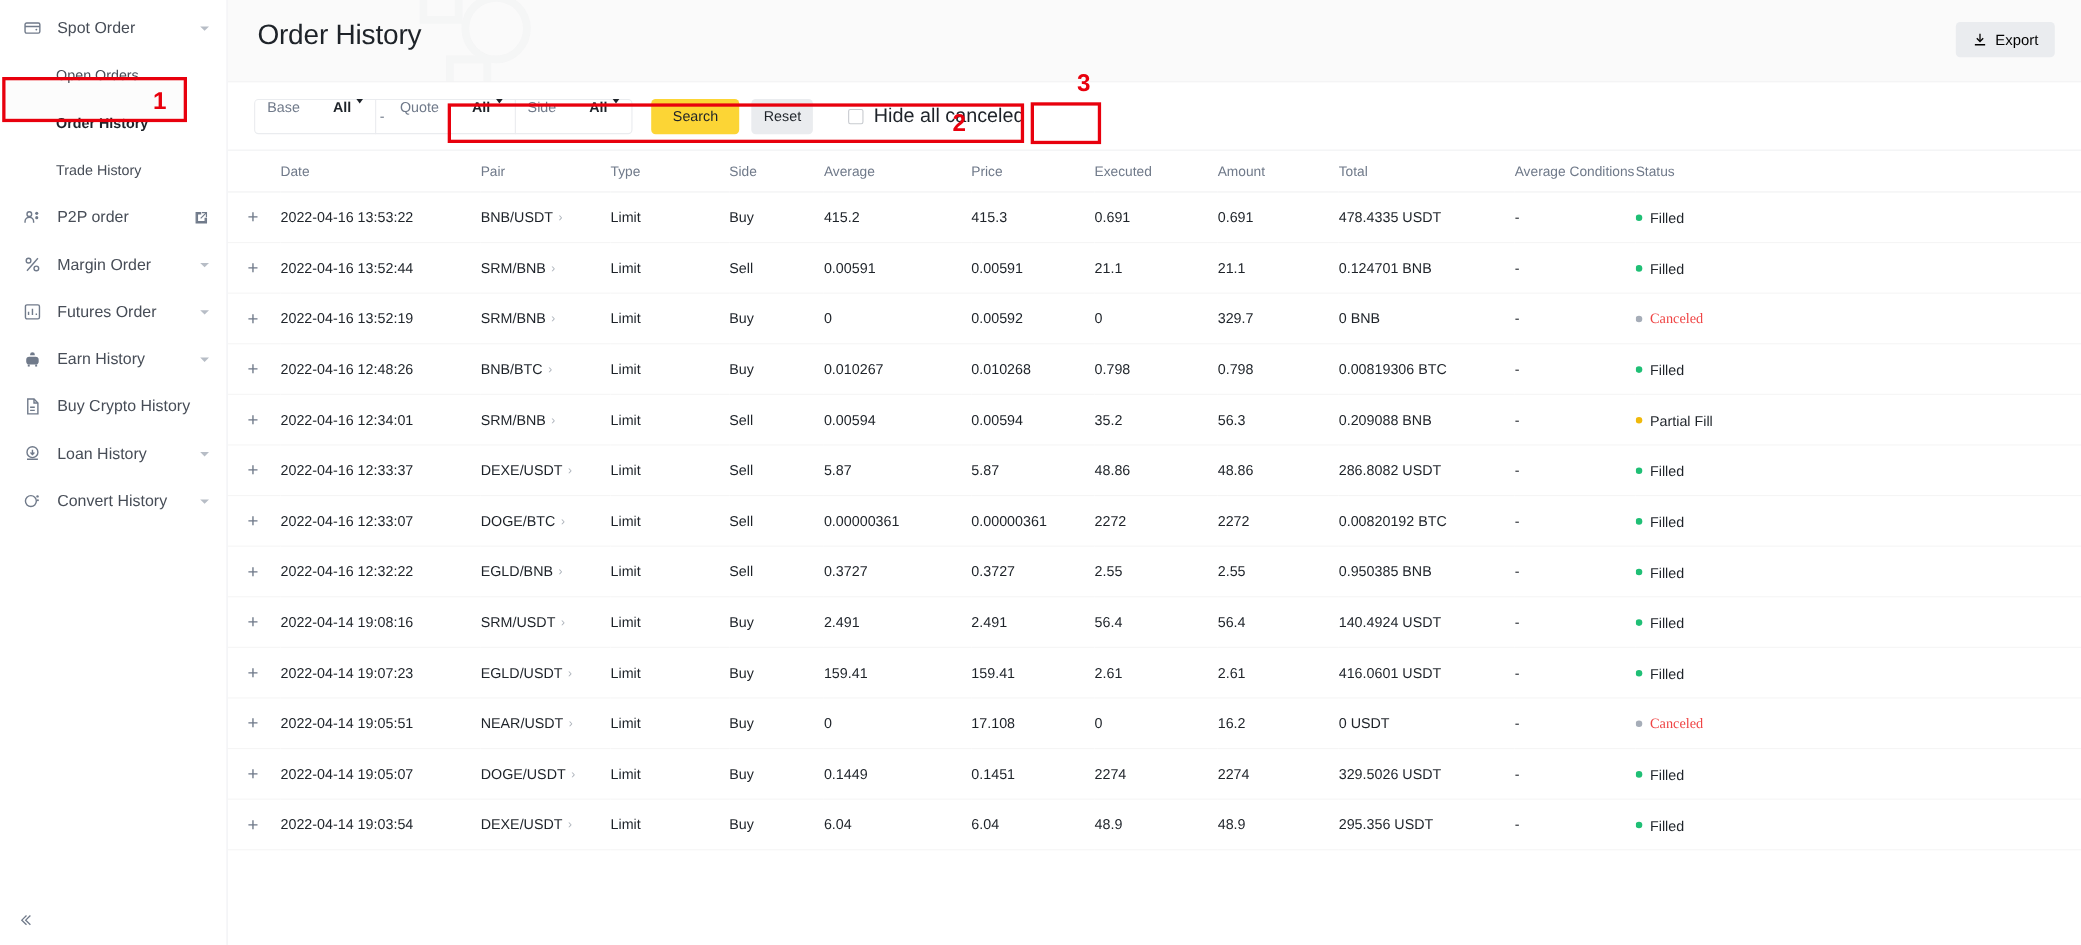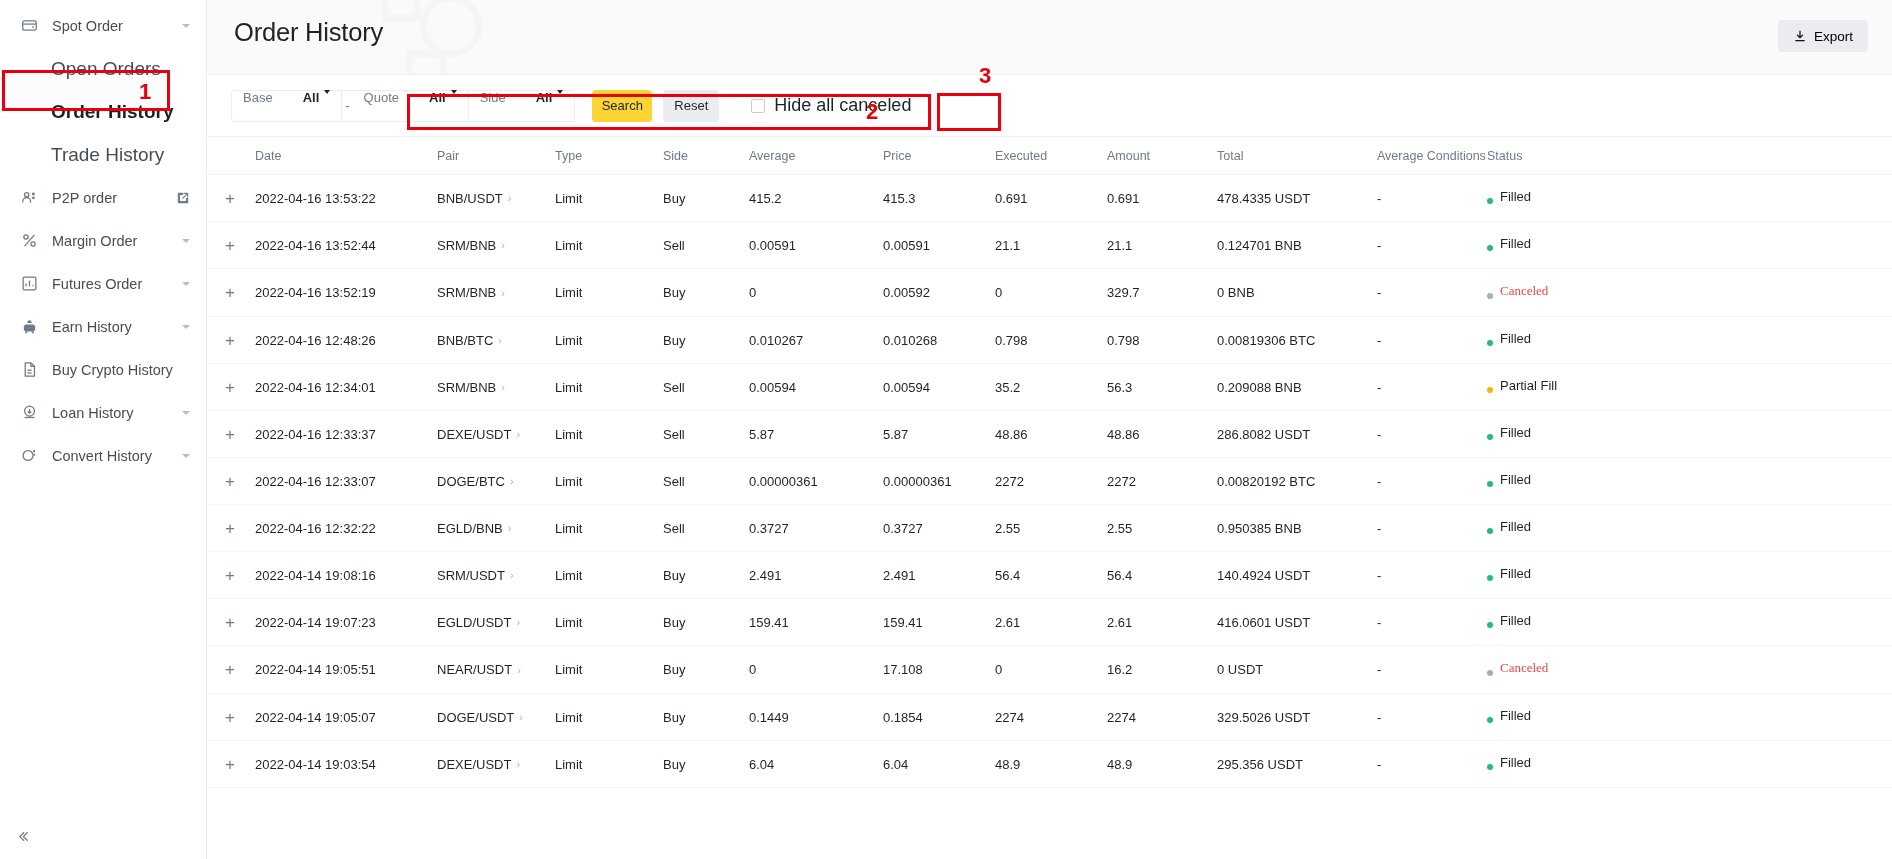--- a/index.html
+++ b/index.html
@@ -32,21 +32,21 @@
   .nav-item .nav-ico {
     width: 20px; height: 20px;
     margin-right: 13px;
     display: flex; align-items: center; justify-content: center;
     color: #707a8a;
     flex: 0 0 20px;
   }
   .nav-item .nav-ico svg { display: block; }
   .nav-item .nav-label { flex: 1 1 auto; white-space: nowrap; }
   .nav-item.sub { padding-left: 51px; }
-  .nav-item.sub .nav-label { font-size: 19px; }
+  .nav-item.sub .nav-label { font-size: 13px; }
   .nav-item.active .nav-label { color: #1e2329; font-weight: 600; }
   .caret {
     width: 0; height: 0;
     border-left: 4px solid transparent;
     border-right: 4px solid transparent;
     border-top: 4px solid #b7bdc6;
     margin-left: auto;
   }
   .ext-ico { margin-left: auto; color: #707a8a; display:flex; }
 
@@ -140,21 +140,21 @@
   .sel-box .dd {
     width: 0; height: 0;
     border-left: 3.5px solid transparent;
     border-right: 3.5px solid transparent;
     border-top: 4px solid #1e2329;
     margin-left: -3px;
   }
   .dash-sep { font-size: 13px; color: #707a8a; padding: 0 3px; }
 
   .search-btn {
-    height: 32px; width: 60px;
+    height: 32px; width: 80px;
     margin-left: 17px;
     background: #fcd535; border: none; border-radius: 4px;
     font-size: 13px; color: #1e2329; cursor: pointer;
     font-family: "Liberation Sans", sans-serif;
   }
   .reset-btn {
     height: 32px; width: 56px;
     margin-left: 11px;
     background: #eaecef; border: none; border-radius: 4px;
     font-size: 13px; color: #1e2329; cursor: pointer;
@@ -226,21 +226,21 @@
   .c-amt   { width: 110px; }
   .c-total { width: 160px; }
   .c-trig  { width: 110px; }
   .c-stat  { width: auto; }
 
   .plus-ico { color: #707a8a; font-size: 17px; line-height: 1; cursor: pointer; display:inline-block; }
   .pair-cell { display: inline-flex; align-items: center; gap: 5px; cursor: pointer; }
   .pair-chev { color: #adb3bb; font-size: 11px; }
   .buy  { color: #1fbf75; }
   .sell { color: #f6465d; }
-  .status-cell { display: inline-flex; align-items: flex-end; gap: 7px; }
+  .status-cell { display: inline-flex; align-items: center; gap: 7px; }
   .dot { width: 6px; height: 6px; border-radius: 50%; display: inline-block; }
   .dot.filled   { background: #1fbf75; }
   .dot.canceled { background: #a6adb8; }
   .dot.partial  { background: #f0b90b; }
   .st-text.filled   { color: #1e2329; }
   .st-text.canceled { color: #ef4444; font-family: Liberation Serif, serif; }
   .st-text.partial  { color: #1e2329; }
 </style>
 </head>
 <body>
@@ -668,21 +668,21 @@
             <tr>
               <td class="c-exp"><span class="plus-ico">+</span></td>
               <td class="c-date">2022-04-14 19:05:07</td>
               <td class="c-pair"><span class="pair-cell">
                   <span>DOGE/USDT</span>
                   <span class="pair-chev">›</span>
                 </span></td>
               <td class="c-type">Limit</td>
               <td class="c-side buy">Buy</td>
               <td class="c-avg">0.1449</td>
-              <td class="c-price">0.1854</td>
+              <td class="c-price">0.1451</td>
               <td class="c-exec">2274</td>
               <td class="c-amt">2274</td>
               <td class="c-total">329.5026 USDT</td>
               <td class="c-trig">-</td>
               <td class="c-stat"><span class="status-cell">
                   <span class="dot filled"></span>
                   <span class="st-text filled">Filled</span>
                 </span></td>
             </tr>
             <tr>

